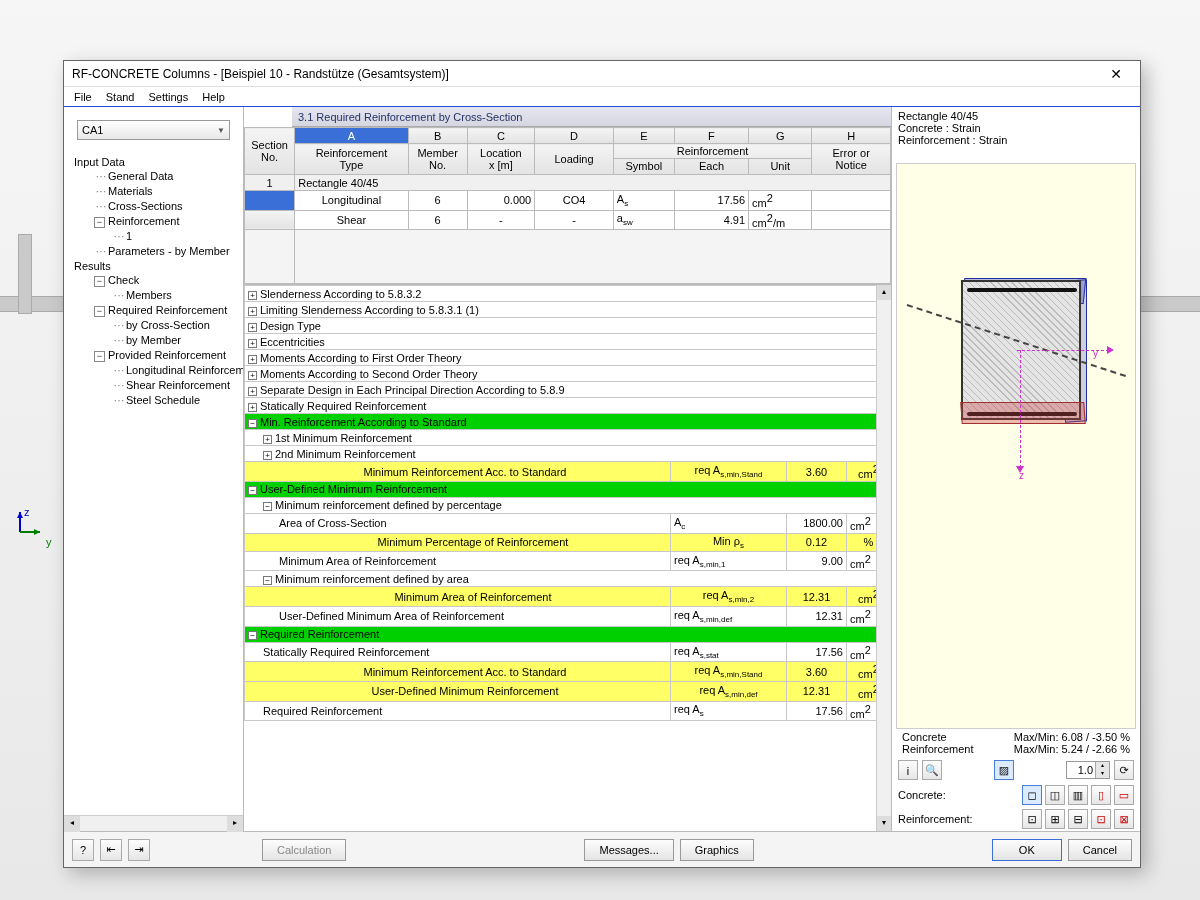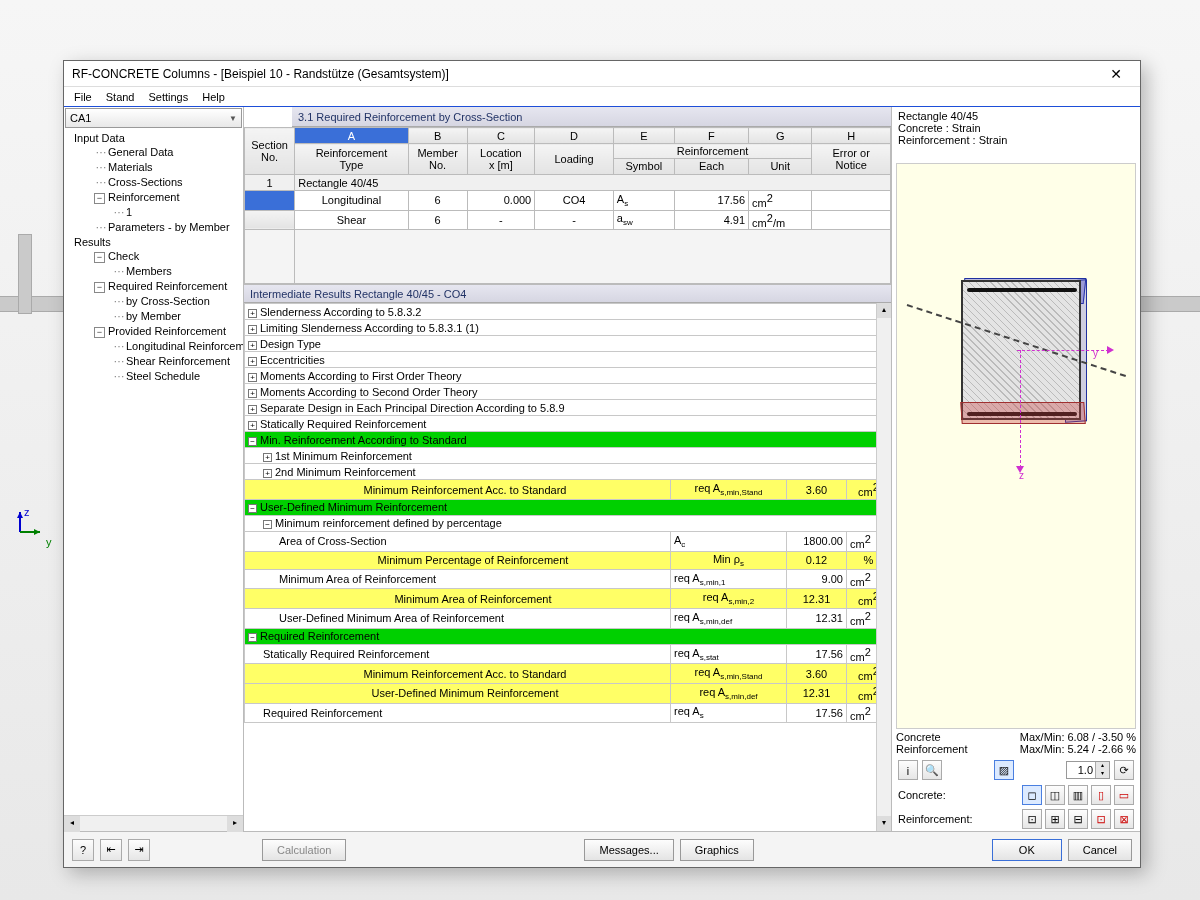--- a/index.html
+++ b/index.html
@@ -14,21 +14,21 @@
 
 .window { position:absolute; left:63px; top:60px; width:1078px; height:808px; background:#fff; border:1px solid #666; box-shadow:6px 6px 18px rgba(0,0,0,.25); display:flex; flex-direction:column; }
 .titlebar { height:26px; display:flex; align-items:center; padding:0 8px; border-bottom:1px solid #ddd; }
 .titlebar .t { flex:1; font-size:12px; }
 .titlebar .x { width:32px; text-align:center; font-size:14px; cursor:pointer; }
 .menubar { height:20px; display:flex; gap:14px; padding:0 10px; align-items:center; border-bottom:1px solid #1d4ed8; }
 .menubar span { cursor:pointer; }
 
 .body { flex:1; display:flex; min-height:0; }
 .left { width:180px; border-right:1px solid #bbb; display:flex; flex-direction:column; background:#fff; }
-.combo { height:20px; border:1px solid #999; margin:1px; display:flex; align-items:center; padding:0 4px; background:linear-gradient(#fff,#e8e8e8); }
+.combo { height:20px; border:1px solid #999; margin:13px; display:flex; align-items:center; padding:0 4px; background:linear-gradient(#fff,#e8e8e8); }
 .combo .v { flex:1; }
 .combo .dd { font-size:8px; color:#555; }
 .tree { flex:1; overflow:auto; padding:2px 4px; }
 .tree div { padding:1px 0 1px 0; white-space:nowrap; cursor:pointer; }
 .tree .lvl1 { padding-left:6px; }
 .tree .lvl2 { padding-left:26px; }
 .tree .lvl3 { padding-left:44px; }
 .tree .exp { display:inline-block; width:11px; height:11px; border:1px solid #888; text-align:center; line-height:8px; font-size:9px; margin-right:3px; background:#fff; color:#333; }
 .tree .dots { color:#888; display:inline-block; width:14px; text-align:center; }
 .hscroll { height:16px; border-top:1px solid #ccc; background:#f0f0f0; position:relative; }
@@ -63,21 +63,21 @@
 .details tr.yellow td { background:#ffff66;text-align:center; }
 .details .ind1 { padding-left:18px;margin-left:19px; }
 .details .ind2 { padding-left:34px; }
 .scrollbar-v { position:absolute; right:0; top:0; bottom:0; width:15px; background:#f0f0f0; border-left:1px solid #ccc; }
 .scrollbar-v .up,.scrollbar-v .dn { height:15px; background:#ddd; text-align:center; font-size:8px; line-height:13px; }
 .scrollbar-v .dn { position:absolute; bottom:0; left:0; right:0; }
 
 .right { width:248px; display:flex; flex-direction:column; background:#fff; }
 .right .info { padding:3px 6px; height:56px; }
 .viewer { flex:1; background:#ffffe8; border:1px solid #ccc; margin:0 4px; position:relative; overflow:hidden; }
-.rinfo { padding:2px 4px; }
+.rinfo { padding:2px 10px; }
 .rinfo .row { display:flex; }
 .rinfo .row .k { flex:1; }
 .toolbtns { display:flex; gap:4px; padding:3px 6px; align-items:center; }
 .toolbtns .sp { flex:1; }
 .toolrow { display:flex; align-items:center; gap:6px; padding:2px 6px; justify-content:space-between; }
 .toolrow .btns { display:flex; gap:3px; }
 .square { width:20px; height:20px; border:1px solid #aaa; background:linear-gradient(#fdfdfd,#e6e6e6); display:inline-flex; align-items:center; justify-content:center; cursor:pointer; }
 .square.sel { border:1px solid #4a7fe0; background:#dceaff; }
 .spinval { width:44px; height:18px; border:1px solid #999; display:flex; }
 .spinval input { border:0; width:28px; text-align:right; padding-right:2px; font-size:11px; }
@@ -238,21 +238,20 @@
           </tr>
           <tr class="pad">
                 <td class="secno"></td>
                 <td colspan="8"></td>
               </tr>
         </tbody>
       </table>
       </div>
 
 
-      <div class="subhdr">Intermediate Results Rectangle 40/45 - CO4</div>
       <div class="details">
         <table id="details-table">
           <colgroup>
               <col>
               <col style="width:116px">
               <col style="width:60px">
               <col style="width:44px">
             </colgroup>
           <tbody>
               <tr>
@@ -310,20 +309,23 @@
                 <td class="ind2">Minimum Percentage of Reinforcement</td>
                 <td>Min ρ<sub>s</sub></td>
                 <td class="num">0.12</td>
                 <td>%</td>
               </tr>
               <tr>
                 <td class="ind2">Minimum Area of Reinforcement</td>
                 <td>req A<sub>s,min,1</sub></td>
                 <td class="num">9.00</td>
                 <td>cm<sup>2</sup></td>
+              </tr>
+              <tr>
+                <td class="ind1" colspan="4"><span class="exp2">−</span>Minimum reinforcement defined by area</td>
               </tr>
               <tr class="yellow">
                 <td class="ind2">Minimum Area of Reinforcement</td>
                 <td>req A<sub>s,min,2</sub></td>
                 <td class="num">12.31</td>
                 <td>cm<sup>2</sup></td>
               </tr>
               <tr>
                 <td class="ind2">User-Defined Minimum Area of Reinforcement</td>
                 <td>req A<sub>s,min,def</sub></td>

